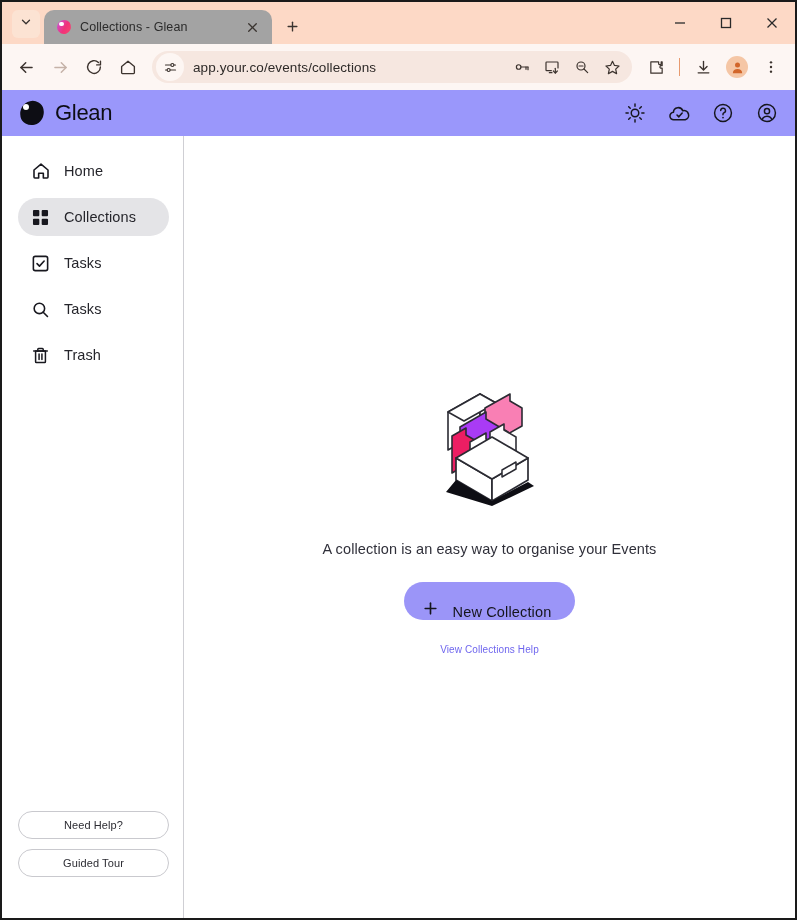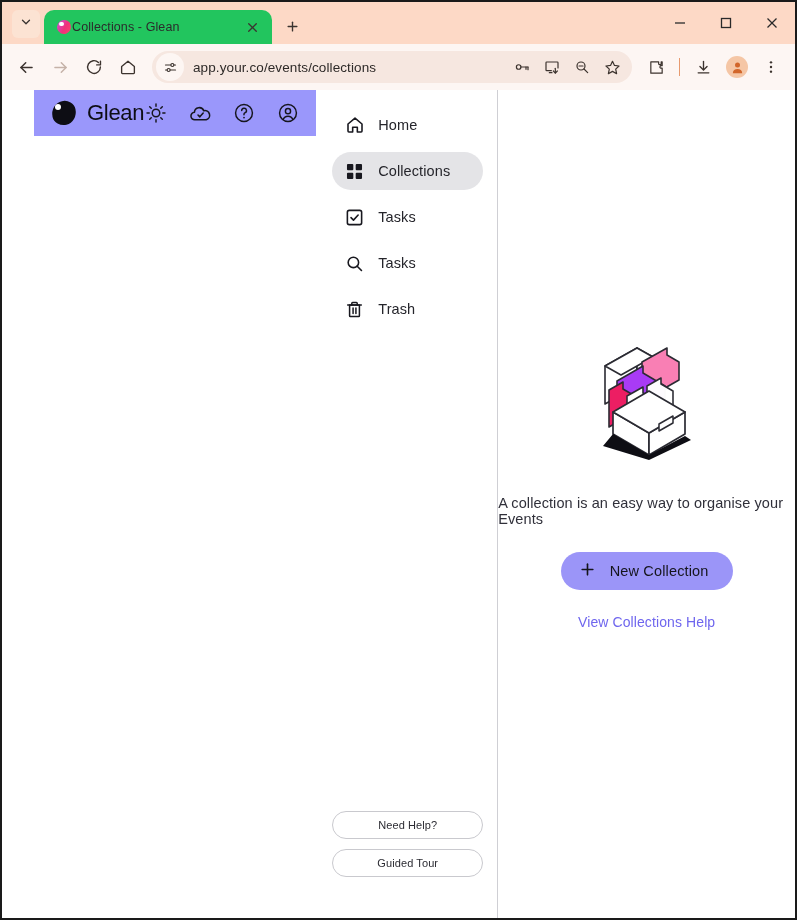--- a/index.html
+++ b/index.html
@@ -32,25 +32,26 @@
   .tab-list-btn {
     width: 28px; height: 28px;
     margin: 0 4px 6px 6px;
     border-radius: 6px;
     display: flex; align-items: center; justify-content: center;
     background: #fce3d3;
   }
   .tab {
     height: 34px;
     width: 228px;
-    background: #22c55e;
+    background: #a3a3a3;
     border-radius: 10px 10px 0 0;
     display: flex;
     align-items: center;
     padding: 0 8px 0 12px;
+    gap: 8px;
     position: relative;
   }
   .favicon {
     width: 16px; height: 16px;
     flex: 0 0 auto;
     position: relative;
   }
   .favicon .blob {
     position: absolute; inset: 1px;
     border-radius: 50% 50% 48% 52% / 54% 46% 54% 46%;
@@ -154,23 +155,22 @@
     border-radius: 50%;
     background: #f5c6a5;
     display: flex; align-items: center; justify-content: center;
   }
 
   
   .viewport {
     flex: 1 1 auto;
     background: #ffffff;
     display: flex;
-    flex-direction: row;
+    flex-direction: column;
     min-height: 0;
-    padding-left: 32px;
   }
   .app-header {
     height: 46px;
     background: #9a97fb;
     display: flex;
     align-items: center;
     padding: 0 16px;
     flex: 0 0 auto;
   }
   .brand {
@@ -289,32 +289,32 @@
     letter-spacing: 0.1px;
   }
   .new-collection {
     margin-top: 25px;
     height: 38px;
     padding: 0 24px 0 18px;
     background: #9b95f8;
     border: none;
     border-radius: 19px;
     display: flex;
-    align-items: center;
+    align-items: flex-end;
     gap: 14px;
     cursor: pointer;
   }
   .nc-label {
     font-size: 14.5px;
     color: #15151c;
     letter-spacing: 0.15px;
   }
   .help-link {
     margin-top: 24px;
-    font-size: 14px;
+    font-size: 10px;
     color: #6f66ee;
     text-decoration: none;
     letter-spacing: 0.1px;
   }
 </style>
 </head>
 <body>
 
 <div class="window">
 

